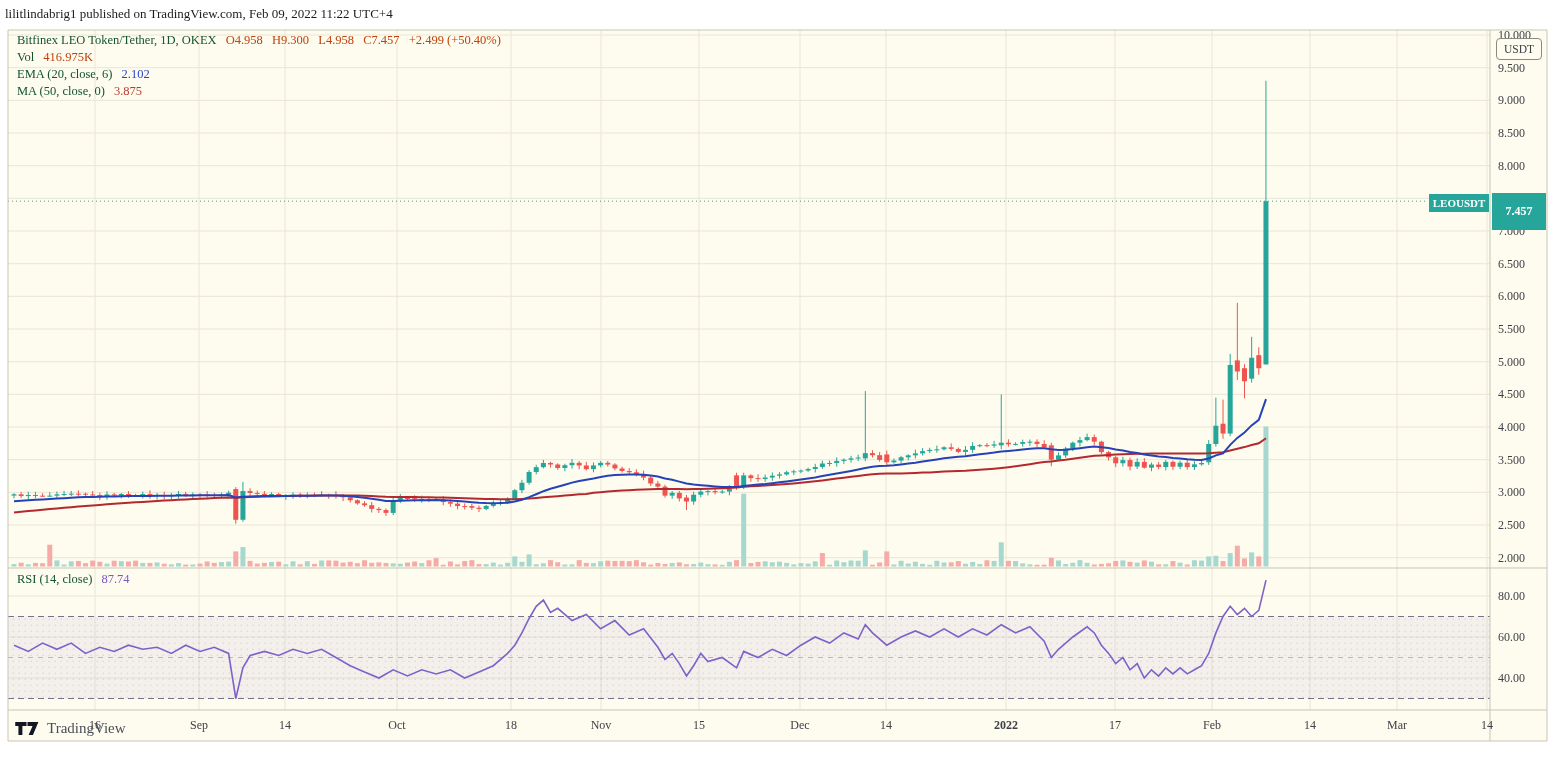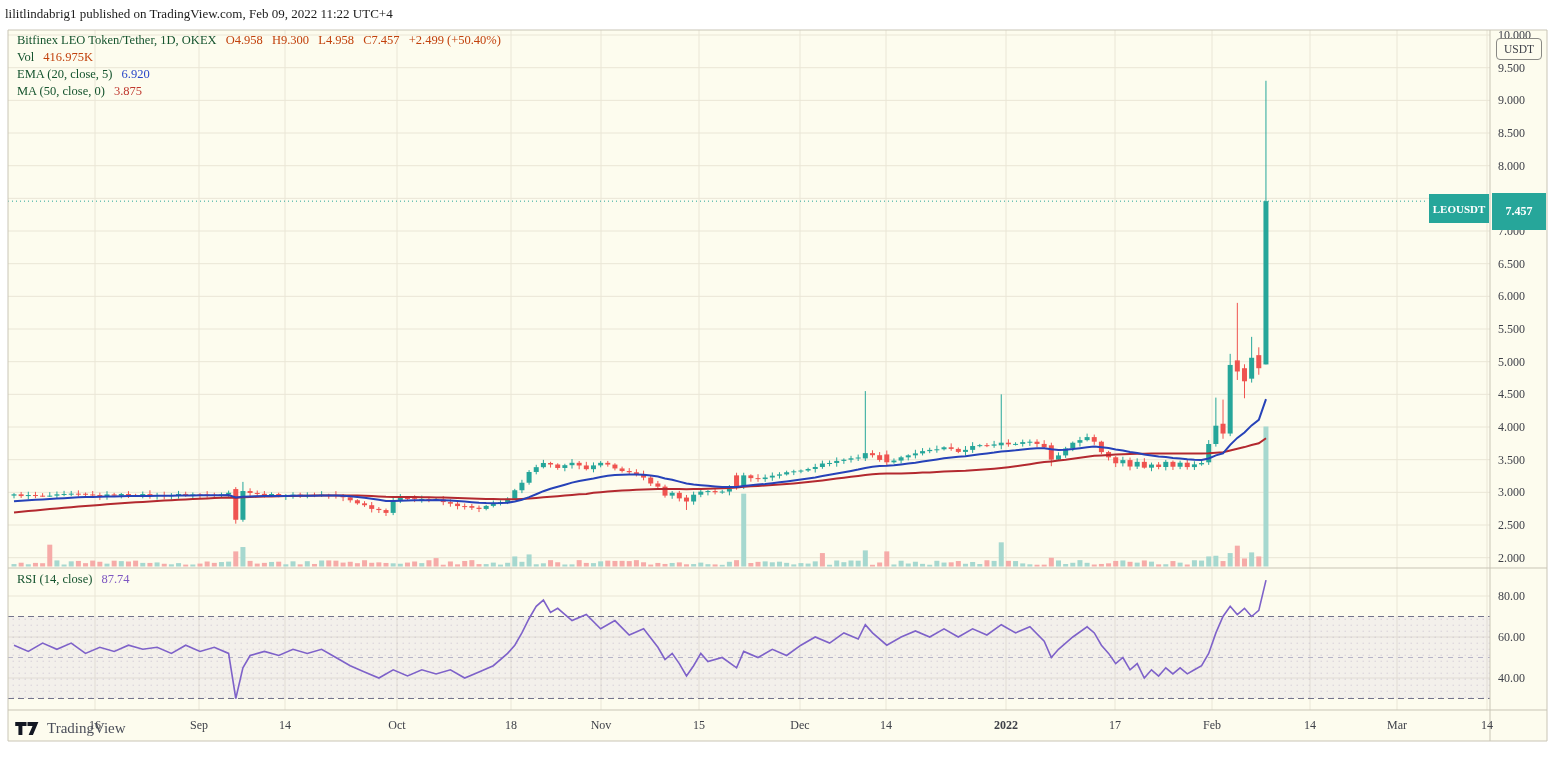--- a/index.html
+++ b/index.html
@@ -680,35 +680,35 @@
     <span class="t-teal">H9.300</span>
     <span class="t-teal">L4.958</span>
     <span class="t-teal">C7.457</span>
     <span class="t-teal">+2.499 (+50.40%)</span>
   </div>
   <div class="legend" style="top:50px;">
     <span class="t-dark">Vol</span>
     <span class="t-teal">416.975K</span>
   </div>
   <div class="legend" style="top:67px;">
-    <span class="t-dark">EMA (20, close, 5)</span>
-    <span class="t-blue">6.920</span>
+    <span class="t-dark">EMA (20, close, 6)</span>
+    <span class="t-blue">2.102</span>
   </div>
   <div class="legend" style="top:84px;text-align:center;">
     <span class="t-dark">MA (50, close, 0)</span>
     <span class="t-red">3.875</span>
   </div>
   <div class="legend" style="top:572px;">
     <span class="t-dark">RSI (14, close)</span>
     <span class="t-purple">87.74</span>
   </div>
 
   <div class="usdt-btn">USDT</div>
 
-  <div class="pill" style="left:1429px;top:194px;width:60px;height:29px;font-size:11px;">LEOUSDT</div>
+  <div class="pill" style="left:1429px;top:194px;width:60px;height:18px;font-size:11px;">LEOUSDT</div>
   <div class="pill" style="left:1492px;top:193px;width:54px;height:37px;">7.457</div>
 
   <div class="footer">
     <svg width="26" height="16" viewBox="0 0 27 17">
       <path d="M1 1h12v4.2H8.6V15H4.4V5.2H1z" fill="#131722"></path>
       <path d="M14 1h11.6l-5.8 14h-4.6l4.2-9.8H14z" fill="#131722"></path>
     </svg>
     <span class="brand">TradingView</span>
   </div>
 

